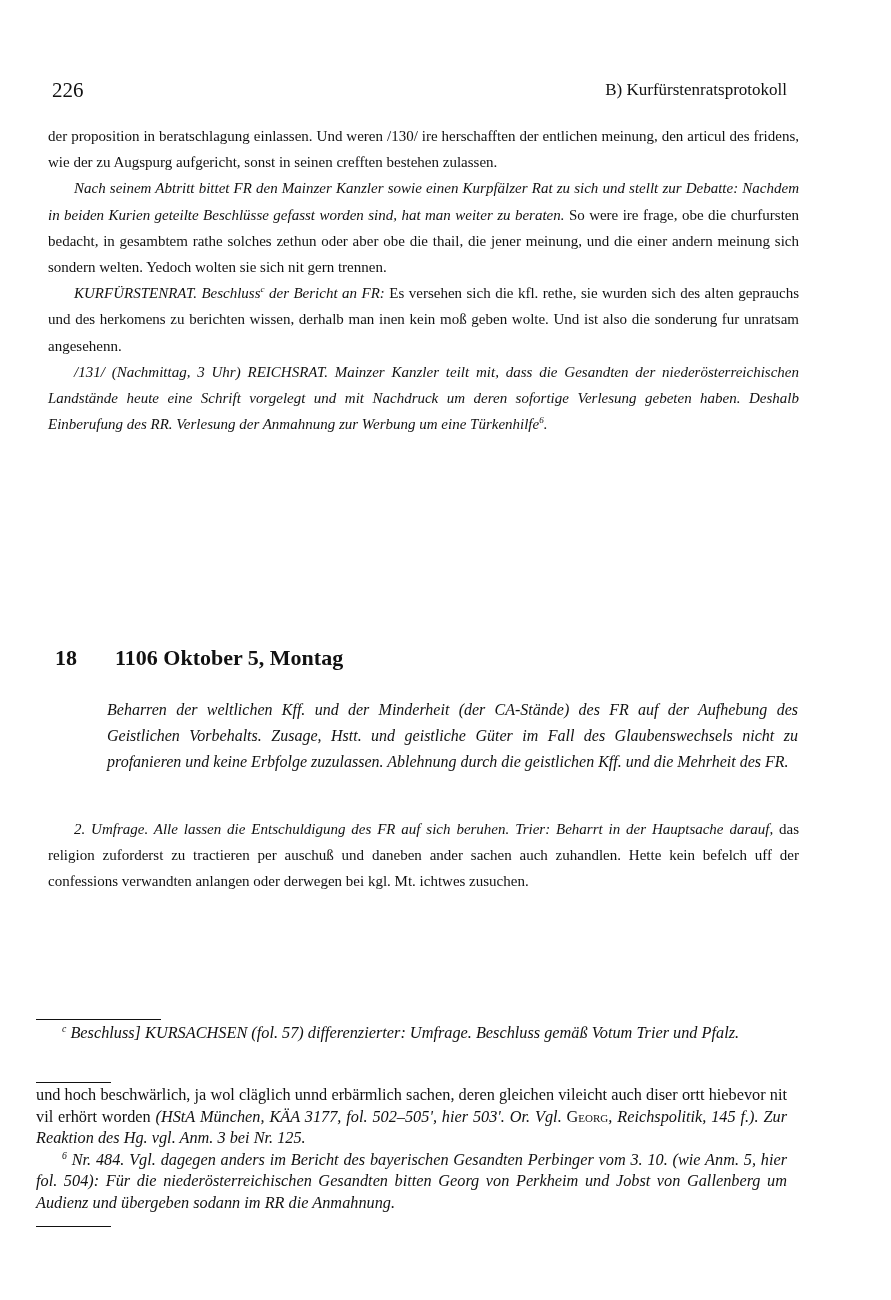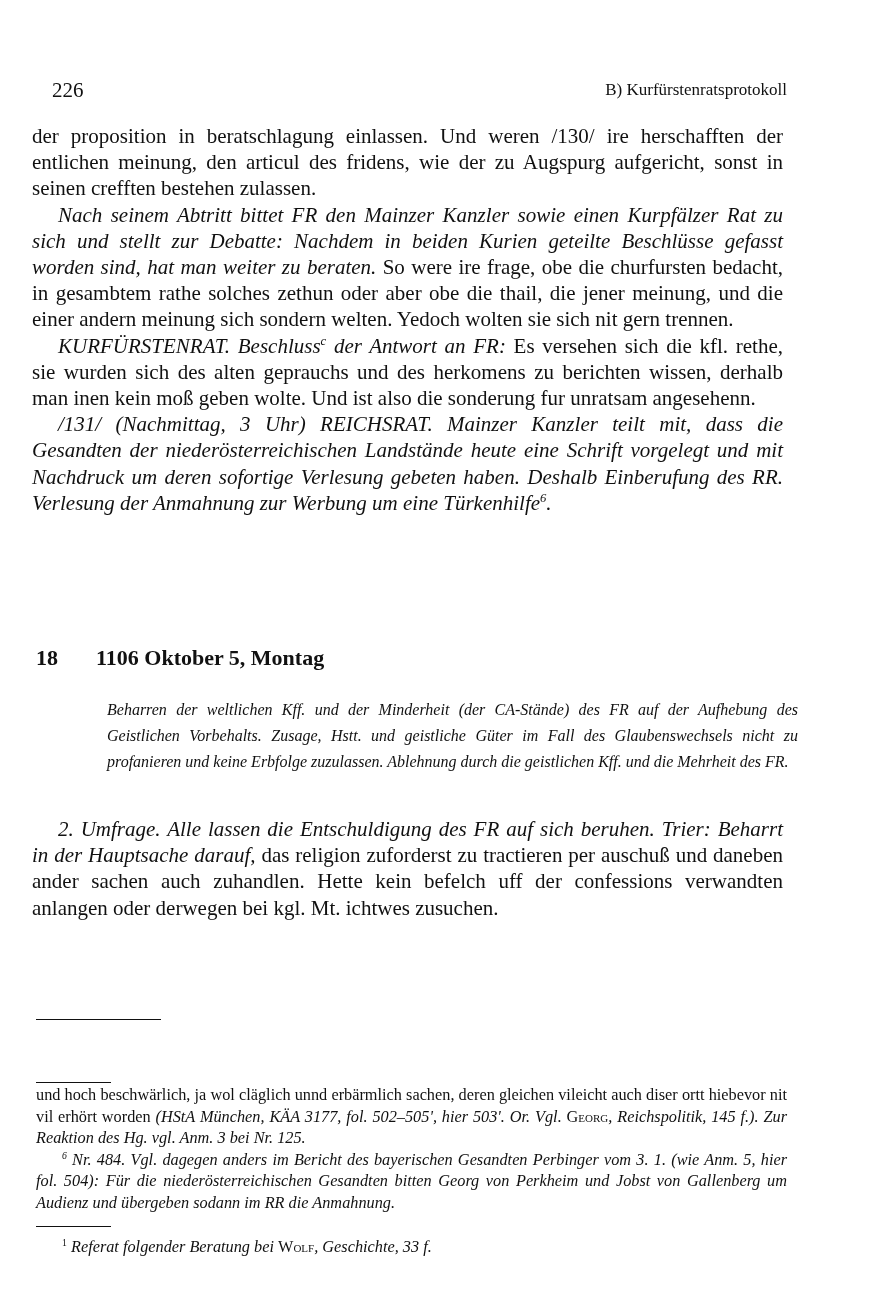--- a/index.html
+++ b/index.html
@@ -1,66 +1,66 @@
 <!DOCTYPE html>
 <html><head>
 <meta charset="utf-8">
 <style>
   html, body { margin:0; padding:0; background:#ffffff; }
   body { width:891px; height:1300px; position:relative; overflow:hidden; color:#111; font-family:"Liberation Serif", "DejaVu Serif", serif; }
   .page { position:absolute; left:0; top:0; width:891px; height:1300px; }
   .header { position:absolute; top:78px; left:36px; width:751px; height:28px; font-size:21px; }
   .pageno { position:absolute; left:16px; top:0; }
   .running { position:absolute; left:16px; right:0; top:2px; text-align:right; font-size:17px; }
-  .main { position:absolute; left:32px; width:751px; font-size:21px; line-height:26.2px; text-align:justify;font-family:Liberation Serif, serif; }
+  .main { position:absolute; left:48px; width:751px; font-size:15px; line-height:26.2px; text-align:justify;font-family:Liberation Serif, serif; }
   .p { margin:0; }
   .indent { text-indent:26px; }
   .it { font-style:italic; }
   .sc { font-variant:small-caps; }
   sup { font-size:0.6em; line-height:0; vertical-align:0.65em; }
   .doc-heading { position:absolute; left:36px; top:645px; font-size:22px; font-weight:bold; }
-  .doc-heading .num { display:inline-block; width:60px; }
+  .doc-heading .num { display:inline-block; width:60px;margin-left:19px; }
   .regest { position:absolute; left:107px; width:691px; top:697px; font-size:16px; line-height:26.2px; font-style:italic; text-align:justify; }
   .rule { position:absolute; left:36px; height:1px; background:#111; }
   .fn { position:absolute; left:36px; width:751px; font-size:16.3px; line-height:21.5px; text-align:justify; }
   .fn .ind { text-indent:26px; }
 </style>
 </head>
 <body>
 
 <div class="page">
 
   <div class="header">
     <span class="pageno">226</span>
     <div class="running">B) Kurfürstenratsprotokoll</div>
   </div>
 
   <div class="main" style="top:123px;">
     <p class="p">der proposition in beratschlagung einlassen. Und weren /130/ ire herschafften der entlichen meinung, den articul des fridens, wie der zu Augspurg aufgericht, sonst in seinen crefften bestehen zulassen.</p>
     <p class="p indent"><span class="it">Nach seinem Abtritt bittet FR den Mainzer Kanzler sowie einen Kurpfälzer Rat zu sich und stellt zur Debatte: Nachdem in beiden Kurien geteilte Beschlüsse gefasst worden sind, hat man weiter zu beraten.</span><span> So were ire frage, obe die churfursten bedacht, in gesambtem rathe solches zethun oder aber obe die thail, die jener meinung, und die einer andern meinung sich sondern welten. Yedoch wolten sie sich nit gern trennen.</span></p>
-    <p class="p indent"><span class="it">KURFÜRSTENRAT</span><span class="it">. Beschluss</span><sup class="it">c</sup><span class="it"> der Antwort an FR:</span><span> Es versehen sich die kfl. rethe, sie wurden sich des alten geprauchs und des herkomens zu berichten wissen, derhalb man inen kein moß geben wolte. Und ist also die sonderung fur unratsam angesehenn.</span></p>
+    <p class="p indent"><span class="it">KURFÜRSTENRAT</span><span class="it">. Beschluss</span><sup class="it">c</sup><span class="it"> der Bericht an FR:</span><span> Es versehen sich die kfl. rethe, sie wurden sich des alten geprauchs und des herkomens zu berichten wissen, derhalb man inen kein moß geben wolte. Und ist also die sonderung fur unratsam angesehenn.</span></p>
     <p class="p indent it"><span>/131/ (Nachmittag, 3 Uhr) REICHSRAT. Mainzer Kanzler teilt mit, dass die Gesandten der niederösterreichischen Landstände heute eine Schrift vorgelegt und mit Nachdruck um deren sofortige Verlesung gebeten haben. Deshalb Einberufung des RR. Verlesung der Anmahnung zur Werbung um eine Türkenhilfe</span><sup>6</sup><span>.</span></p>
   </div>
 
   <div class="doc-heading">
     <span class="num">18</span><span>1106 Oktober 5, Montag</span>
   </div>
 
   <div class="regest">Beharren der weltlichen Kff. und der Minderheit (der CA-Stände) des FR auf der Aufhebung des Geistlichen Vorbehalts. Zusage, Hstt. und geistliche Güter im Fall des Glaubenswechsels nicht zu profanieren und keine Erbfolge zuzulassen. Ablehnung durch die geistlichen Kff. und die Mehrheit des FR.</div>
 
   <div class="main" style="top:816px;">
     <p class="p indent"><span class="it">2. Umfrage. Alle lassen die Entschuldigung des FR auf sich beruhen. Trier: Beharrt in der Hauptsache darauf,</span><span> das religion zuforderst zu tractieren per auschuß und daneben ander sachen auch zuhandlen. Hette kein befelch uff der confessions verwandten anlangen oder derwegen bei kgl. Mt. ichtwes zusuchen.</span></p>
   </div>
 
   <div class="rule" style="top:1019px; width:125px;"></div>
+  <div class="fn it" style="top:1022px;">
+    <p class="p ind"><sup>c</sup><span> Beschluss] KURSACHSEN (fol. 57) differenzierter: Umfrage. Beschluss gemäß Votum Trier und Pfalz.</span></p>
+  </div>
 
   <div class="rule" style="top:1082px; width:75px;"></div>
   <div class="fn" style="top:1084px;">
     <p class="p"><span>und hoch beschwärlich, ja wol cläglich unnd erbärmlich sachen, deren gleichen vileicht auch diser ortt hiebevor nit vil erhört worden </span><span class="it">(HStA München, KÄA 3177, fol. 502–505', hier 503'. Or. Vgl. </span><span class="sc">Georg</span><span class="it">, Reichspolitik, 145 f.). Zur Reaktion des Hg. vgl. Anm. 3 bei Nr. 125.</span></p>
-    <p class="p ind it"><sup>6</sup><span> Nr. 484. Vgl. dagegen anders im Bericht des bayerischen Gesandten Perbinger vom 3. 1. (wie Anm. 5, hier fol. 504): Für die niederösterreichischen Gesandten bitten Georg von Perkheim und Jobst von Gallenberg um Audienz und übergeben sodann im RR die Anmahnung.</span></p>
+    <p class="p ind it"><sup>6</sup><span> Nr. 484. Vgl. dagegen anders im Bericht des bayerischen Gesandten Perbinger vom 3. 10. (wie Anm. 5, hier fol. 504): Für die niederösterreichischen Gesandten bitten Georg von Perkheim und Jobst von Gallenberg um Audienz und übergeben sodann im RR die Anmahnung.</span></p>
   </div>
 
   <div class="rule" style="top:1226px; width:75px;"></div>
-  <div class="fn" style="top:1236px;">
-    <p class="p ind"><sup>1</sup><span class="it"> Referat folgender Beratung bei </span><span class="sc">Wolf</span><span class="it">, Geschichte, 33 f.</span></p>
-  </div>
 
 </div>
 
 </body></html>

